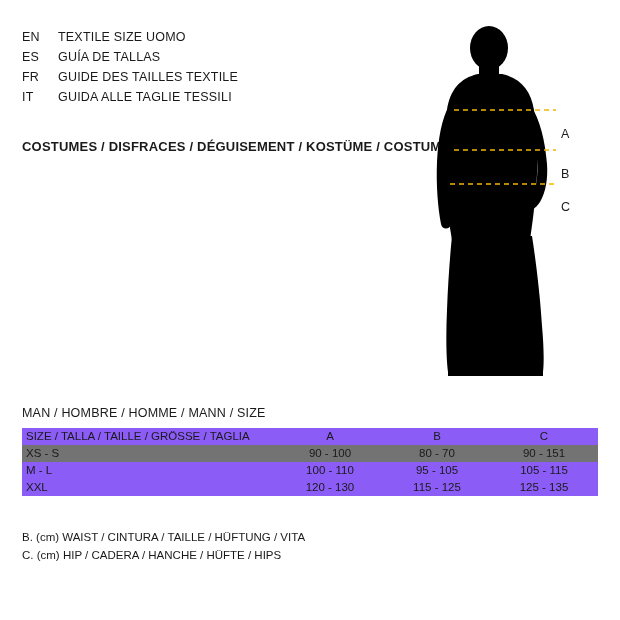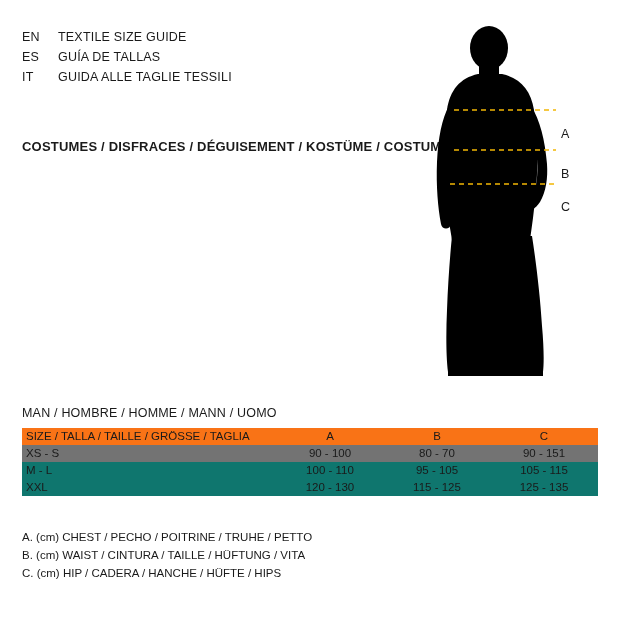--- a/index.html
+++ b/index.html
@@ -98,52 +98,56 @@
     text-align: center;
     color: #1a1a1a;
   }
   table.size-table th.label-col,
   table.size-table td.label-col {
     text-align: left;
     padding-left: 4px;
     width: 250px;
   }
   table.size-table thead tr {
-    background: #f97316;
+    background: #8b5cf6;
   }
   table.size-table tbody tr.odd {
     background: #737373;
   }
   table.size-table tbody tr.even {
-    background: #0f766e;
+    background: #8b5cf6;
   }
 
   
   .legend {
     position: absolute;
     left: 22px;
     top: 528px;
     font-size: 11.5px;
     line-height: 18px;
   }
   .legend div { white-space: nowrap; }
 </style>
 </head>
 <body>
 
 <div id="page">
 
   <div class="lang-block">
     <div class="lang-row">
       <span class="lang-code">EN</span>
-      <span class="lang-text">TEXTILE SIZE GUIDE</span>
+      <span class="lang-text">TEXTILE SIZE UOMO</span>
     </div>
     <div class="lang-row">
       <span class="lang-code">ES</span>
       <span class="lang-text">GUÍA DE TALLAS</span>
+    </div>
+    <div class="lang-row">
+      <span class="lang-code">FR</span>
+      <span class="lang-text">GUIDE DES TAILLES TEXTILE</span>
     </div>
     <div class="lang-row">
       <span class="lang-code">IT</span>
       <span class="lang-text">GUIDA ALLE TAGLIE TESSILI</span>
     </div>
   </div>
 
   <div class="section-title">COSTUMES / DISFRACES / DÉGUISEMENT / KOSTÜME / COSTUMI</div>
 
   <div class="figure-wrap">
@@ -165,21 +169,21 @@
 
       <line x1="24" y1="84" x2="126" y2="84" stroke="#f2b705" stroke-width="1.6" stroke-dasharray="5,4"></line>
       <line x1="24" y1="124" x2="126" y2="124" stroke="#f2b705" stroke-width="1.6" stroke-dasharray="5,4"></line>
       <line x1="20" y1="158" x2="126" y2="158" stroke="#f2b705" stroke-width="1.6" stroke-dasharray="5,4"></line>
     </svg>
     <span class="measure-label ml-a">A</span>
     <span class="measure-label ml-b">B</span>
     <span class="measure-label ml-c">C</span>
   </div>
 
-  <div class="table-title">MAN / HOMBRE / HOMME / MANN / UOMO</div>
+  <div class="table-title">MAN / HOMBRE / HOMME / MANN / SIZE</div>
 
   <table class="size-table">
     <thead>
       <tr>
         <th class="label-col">SIZE / TALLA / TAILLE / GRÖSSE / TAGLIA</th>
         <th>A</th>
         <th>B</th>
         <th>C</th>
       </tr>
     </thead>
@@ -199,18 +203,17 @@
       <tr class="even">
         <td class="label-col">XXL</td>
         <td>120 - 130</td>
         <td>115 - 125</td>
         <td>125 - 135</td>
       </tr>
     </tbody>
   </table>
 
   <div class="legend">
-    <div>A. (cm) CHEST / PECHO / POITRINE / TRUHE / PETTO</div>
     <div>B. (cm) WAIST / CINTURA / TAILLE / HÜFTUNG / VITA</div>
     <div>C. (cm) HIP / CADERA / HANCHE / HÜFTE / HIPS</div>
   </div>
 
 </div>
 
 </body></html>

